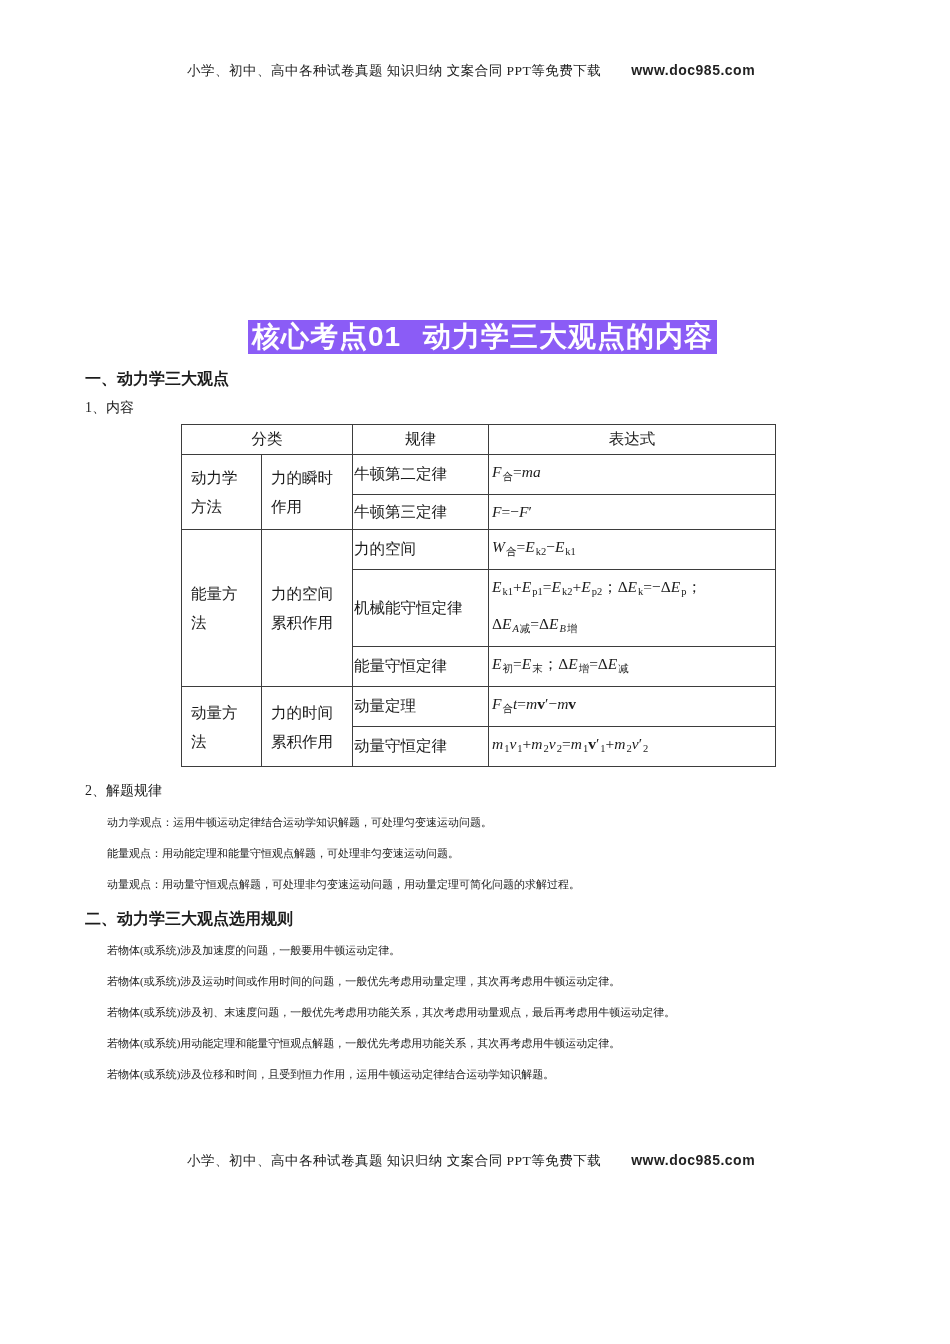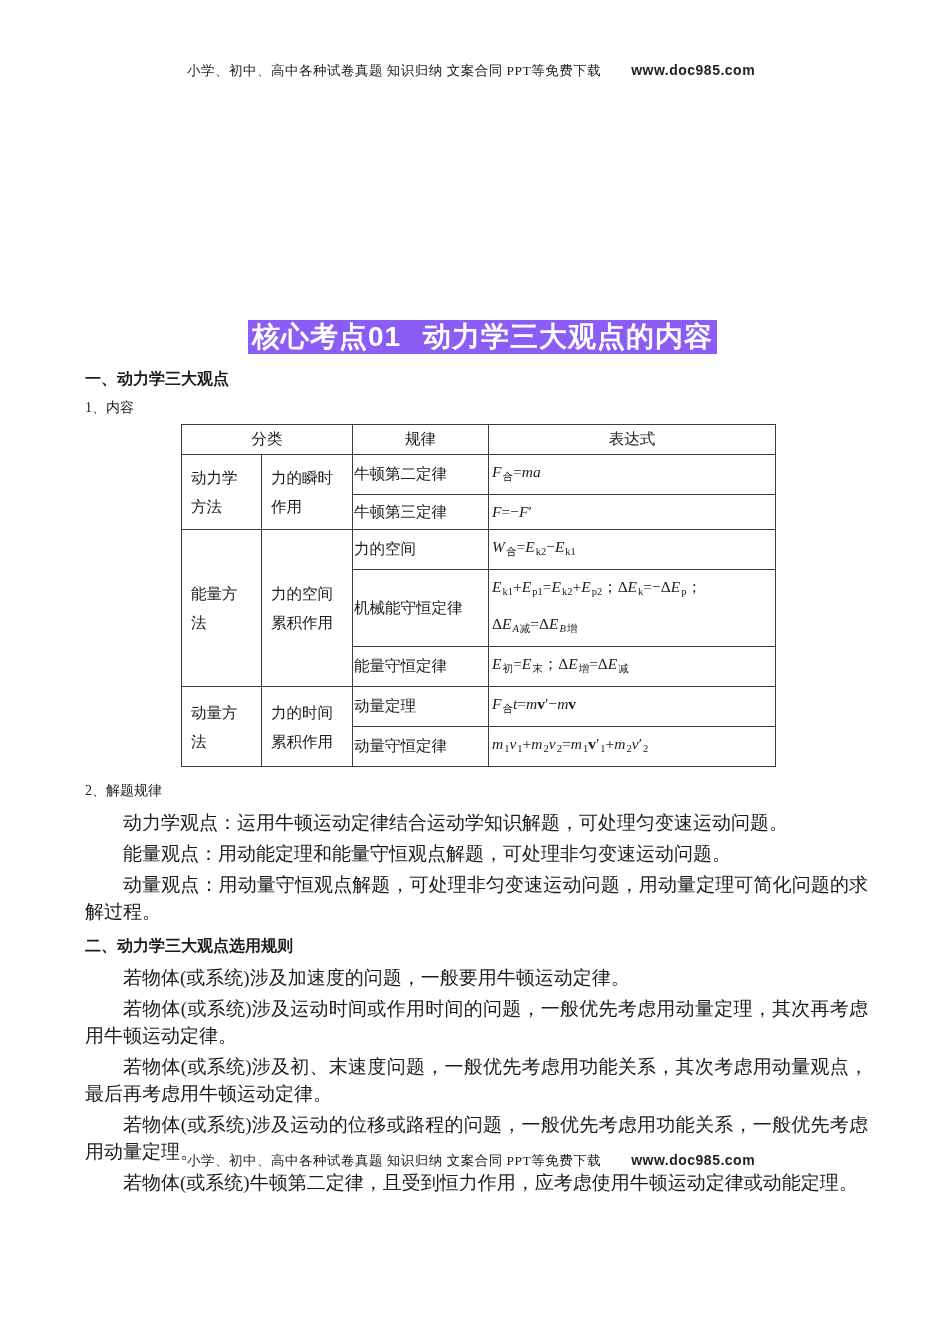--- a/index.html
+++ b/index.html
@@ -75,21 +75,21 @@
     white-space:nowrap;
     line-height:32px;
     font-size:15.5px;
   }
   .fi{font-style:italic;}
   .fb{font-weight:bold;}
   .fsub{font-size:10.5px;vertical-align:-3px;margin-left:1px;}
 
   
   .para{
-    font-size:19px;line-height:27px;
+    font-size:11px;line-height:27px;
     margin:4px 0 0 0;
     text-indent:2em;
     text-align:justify;
   }
   .sec-head{margin-top:9px;}
   .sec2-head{margin-top:6px;}
 </style>
 </head>
 <body>
 
@@ -167,22 +167,22 @@
 
     <p class="plain-line sec-head">2、解题规律</p>
     <p class="para">动力学观点：运用牛顿运动定律结合运动学知识解题，可处理匀变速运动问题。</p>
     <p class="para">能量观点：用动能定理和能量守恒观点解题，可处理非匀变速运动问题。</p>
     <p class="para">动量观点：用动量守恒观点解题，可处理非匀变速运动问题，用动量定理可简化问题的求解过程。</p>
 
     <p class="h-bold sec2-head">二、动力学三大观点选用规则</p>
     <p class="para">若物体(或系统)涉及加速度的问题，一般要用牛顿运动定律。</p>
     <p class="para">若物体(或系统)涉及运动时间或作用时间的问题，一般优先考虑用动量定理，其次再考虑用牛顿运动定律。</p>
     <p class="para">若物体(或系统)涉及初、末速度问题，一般优先考虑用功能关系，其次考虑用动量观点，最后再考虑用牛顿运动定律。</p>
-    <p class="para">若物体(或系统)涉及运动的位移或路程的问题，一般优先考虑用功能关系，一般优先考虑用动量定理。</p>
-    <p class="para">若物体(或系统)牛顿第二定律，且受到恒力作用，应考虑使用牛顿运动定律或动能定理。</p>
+    <p class="para">若物体(或系统)用动能定理和能量守恒观点解题，一般优先考虑用功能关系，其次再考虑用牛顿运动定律。</p>
+    <p class="para">若物体(或系统)涉及位移和时间，且受到恒力作用，运用牛顿运动定律结合运动学知识解题。</p>
 
   </div>
 
   <div class="promo-line ftr">
     <span class="promo">小学、初中、高中各种试卷真题 知识归纳 文案合同 PPT等免费下载</span>
     <span class="site">www.doc985.com</span>
   </div>
 
 </div>
 

